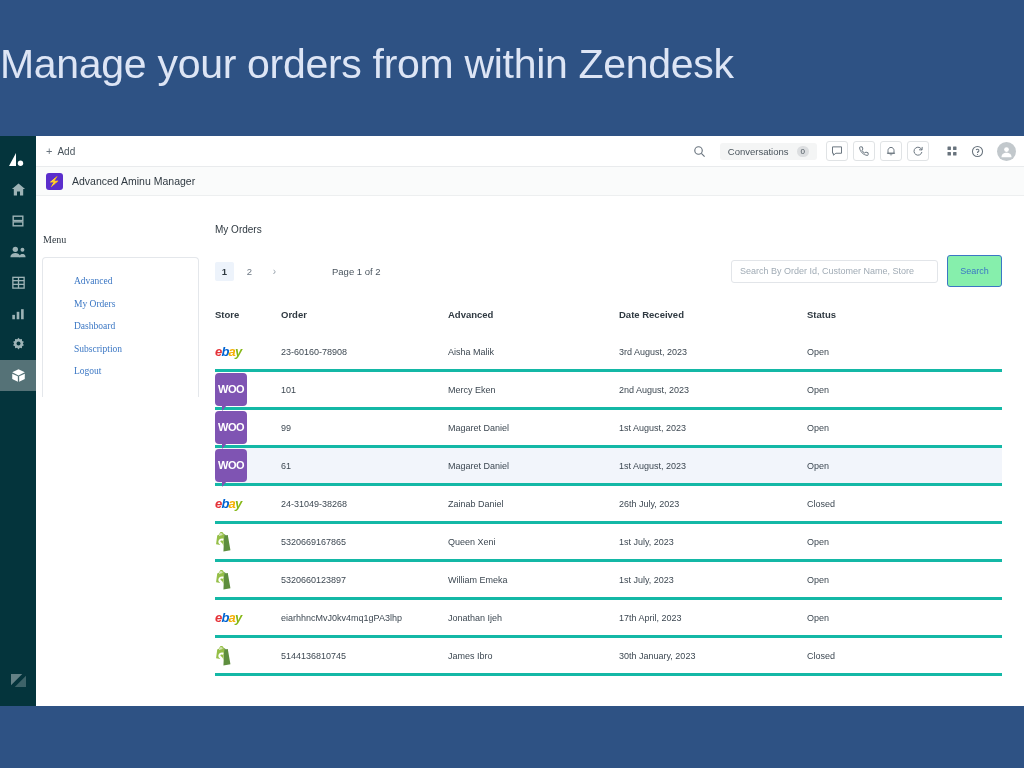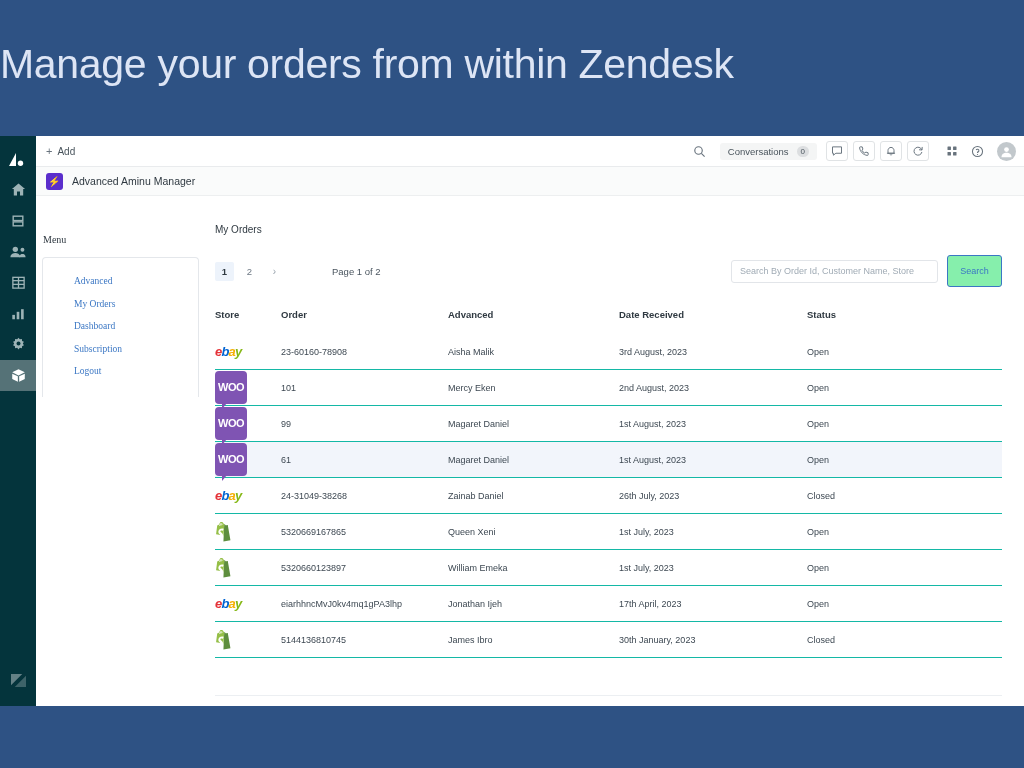--- a/index.html
+++ b/index.html
@@ -200,21 +200,21 @@
   .table th {
     text-align: left;
     font-size: 9.5px; font-weight: bold; color: #2f3941;
     padding: 0 0 14px 0;
   }
   .table td {
     font-size: 9px; color: #3d4852;
     padding: 0;
     height: 35px;
     vertical-align: middle;
-    border-bottom: 1px solid #14b8a6;
+    border-bottom: 3px solid #14b8a6;
   }
   .table tr.highlight td { background: #f2f5fb; }
   .col-store { width: 66px; margin-top: 43px; }
   .col-order { width: 167px; }
   .col-customer { width: 171px; }
   .col-date { width: 188px; }
   .col-status { width: auto; }
 
   .logo-cell { display: flex; align-items: center; height: 35px; }
 

